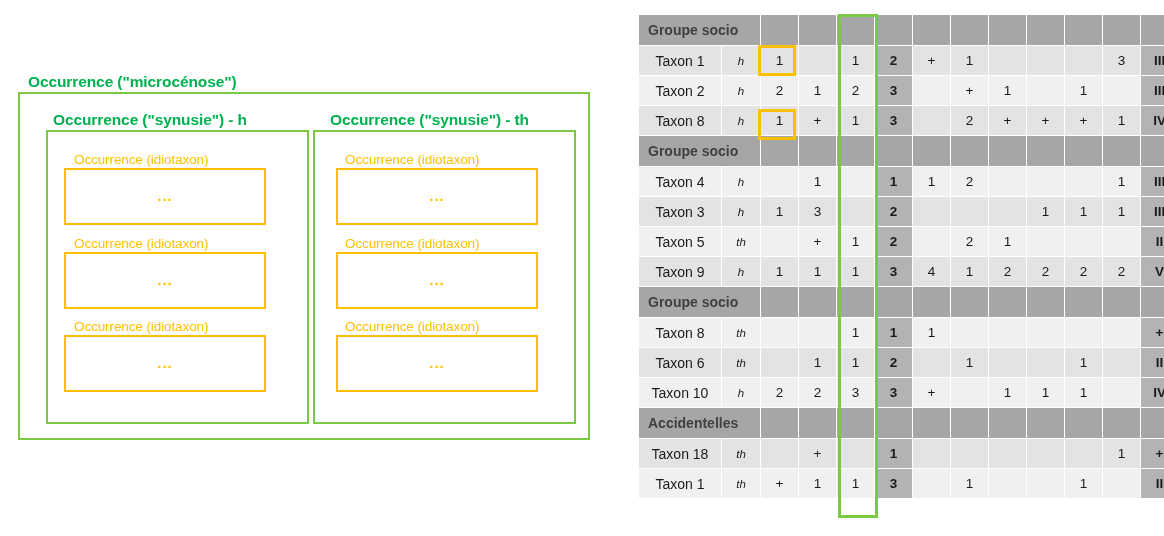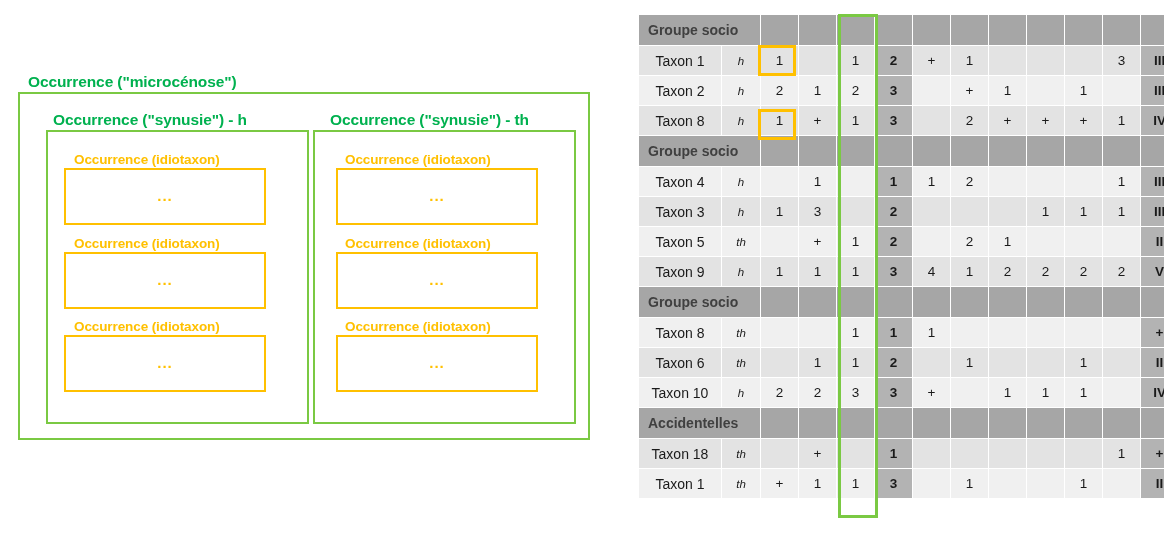--- a/index.html
+++ b/index.html
@@ -52,21 +52,21 @@
     border:2.5px solid #7AC943;
     box-sizing:border-box;
     background:#ffffff;
   }
   .synusie-box.s1{ left:46px; }
   .synusie-box.s2{ left:313px; }
 
   .idio-label{
     position:absolute;
     font-size:13.5px;
-    font-weight:bold;
+    font-weight:normal;
     color:#FFC000;
     white-space:nowrap;
     letter-spacing:-0.1px;
   }
   .idio-box{
     position:absolute;
     width:202px; height:57px;
     border:2.5px solid #FFC000;
     box-sizing:border-box;
     background:#ffffff;

